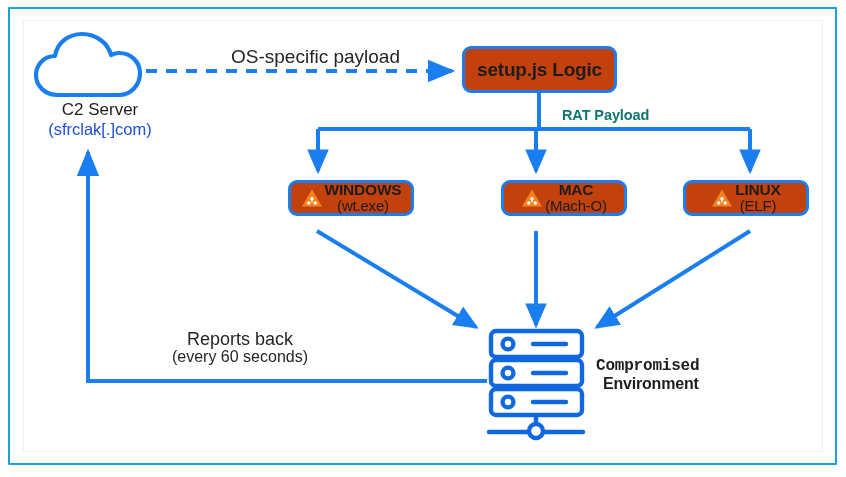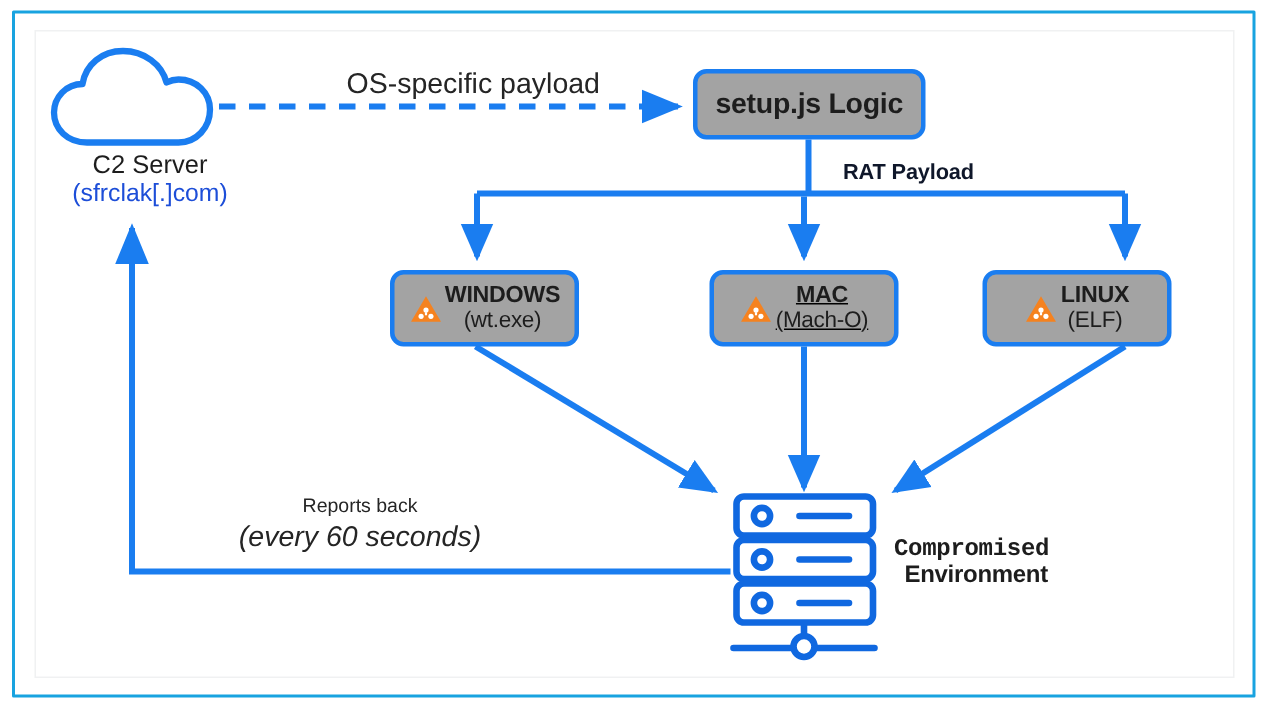--- a/index.html
+++ b/index.html
@@ -22,73 +22,74 @@
     width:800px;height:432px;
     border:1px solid #f0f1f2;
     box-sizing:border-box;
   }
   svg.diagram{position:absolute;left:0;top:0;width:846px;height:477px;}
 
   
   .node{
     position:absolute;
     box-sizing:border-box;
-    background:#a3a3a3;
+    background:#c2410c;
     border:3px solid #1a7df0;
     border-radius:9px;
     display:flex;
     align-items:center;
     justify-content:center;
   }
   #setupjs-box{
     left:462px;top:46px;width:155px;height:47px;
   }
   #setupjs-label{
     font-size:19px;font-weight:bold;color:#1d1d1d;
     letter-spacing:-0.2px;white-space:nowrap;
   }
   .os-node{
-    width:126px;height:51px;
+    width:126px;height:36px;
     display:flex;flex-direction:row;align-items:center;
     justify-content:center;gap:2px;
     padding:0 4px;
+    margin-left:28px;
   }
   #win-box{left:260px;top:180px;}
-  #mac-box{left:473px;top:180px;text-decoration:underline;}
+  #mac-box{left:473px;top:180px;}
   #linux-box{left:655px;top:180px;}
   .os-text{
     display:flex;flex-direction:column;align-items:center;
     line-height:1.05;
   }
   .os-name{font-size:15.5px;font-weight:bold;color:#1d1d1d;letter-spacing:-0.2px;}
   .os-file{font-size:15px;color:#1d1d1d;letter-spacing:-0.2px;}
   .hazard-icon{flex:0 0 auto;width:22px;height:20px;display:block;}
 
   
   .lbl{position:absolute;color:#252525;white-space:nowrap;}
   #os-payload-label{left:231px;top:46px;font-size:19px;}
   #rat-payload-label{
     left:562px;top:107px;font-size:14.5px;
-    font-weight:bold;color:#0f172a;letter-spacing:-0.1px;
+    font-weight:bold;color:#0f766e;letter-spacing:-0.1px;
   }
   #c2-title{
     position:absolute;left:30px;top:100px;width:140px;text-align:center;
     font-size:17px;font-weight:normal;color:#1d1d1d;
   }
   #c2-domain{
     position:absolute;left:20px;top:120px;width:160px;text-align:center;
     font-size:16.5px;color:#1d4ed8;
   }
   #reports-line1{
     position:absolute;left:150px;top:329px;width:180px;text-align:center;
-    font-size:13px;color:#252525;
+    font-size:18px;color:#252525;
   }
   #reports-line2{
     position:absolute;left:150px;top:348px;width:180px;text-align:center;
-    font-size:19px;color:#252525;font-style:italic;
+    font-size:16px;color:#252525;
   }
   #compromised-l1{
     position:absolute;left:596px;top:357px;font-size:16px;
     font-weight:bold;color:#1d1d1d;letter-spacing:-0.2px;font-family:Liberation Mono, monospace;
   }
   #compromised-l2{
     position:absolute;left:603px;top:375px;font-size:16px;
     font-weight:bold;color:#1d1d1d;letter-spacing:-0.2px;text-align:center;
   }
 </style>

